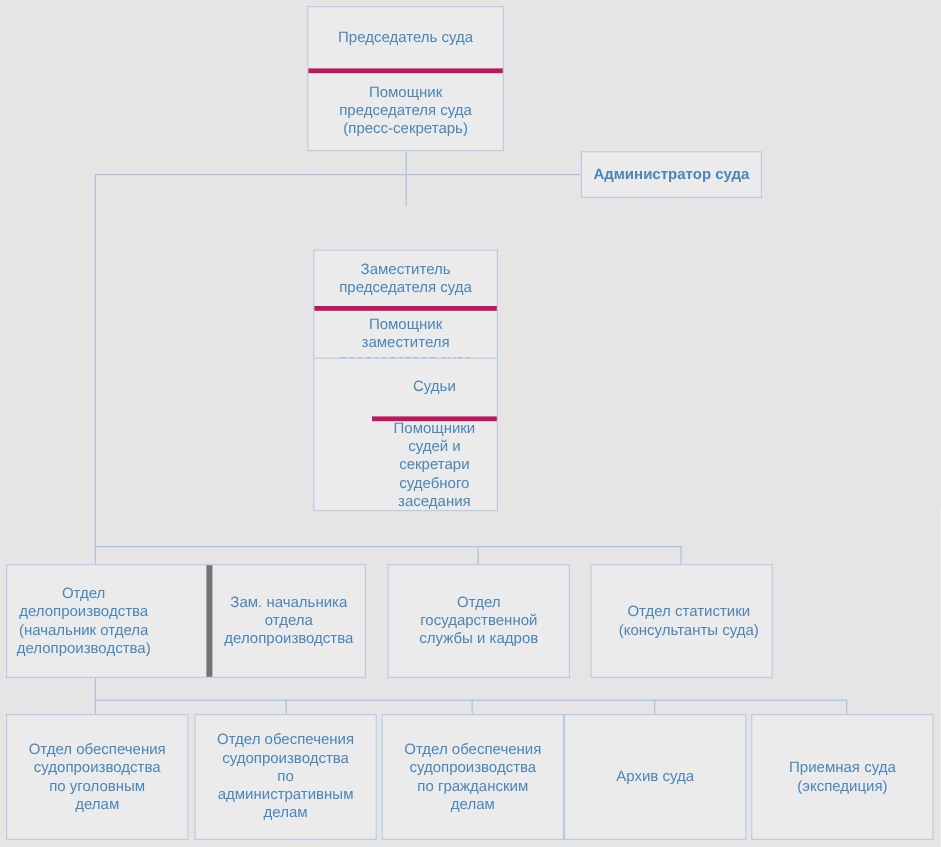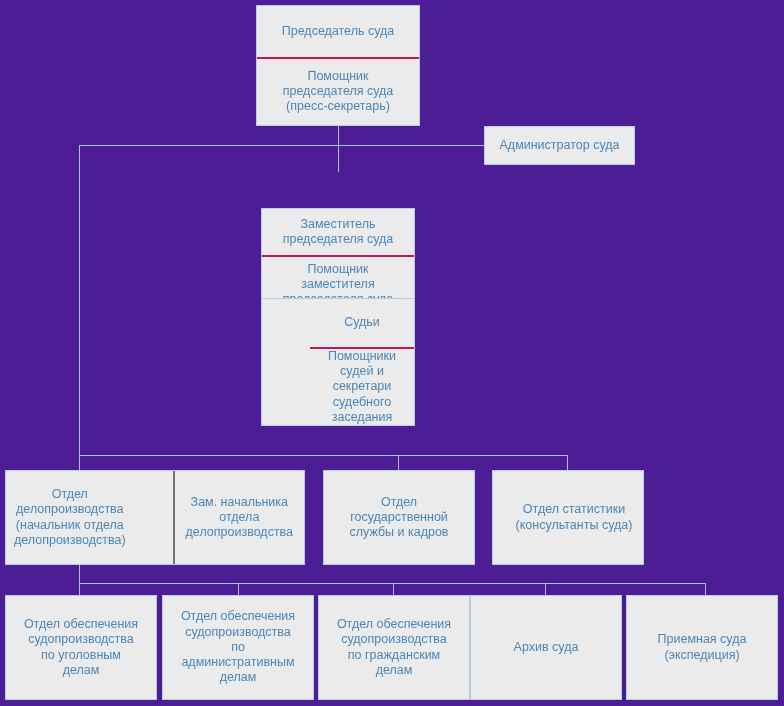--- a/index.html
+++ b/index.html
@@ -7,21 +7,21 @@
     padding: 0;
     background: #ffffff;
   }
   body {
     font-family: "Liberation Sans", sans-serif;
   }
   #chart {
     position: relative;
     width: 784px;
     height: 706px;
-    background: #4c1d95;
+    background: #e5e5e5;
     overflow: hidden;
   }
   .node {
     position: absolute;
     box-sizing: border-box;
     background: #ebebeb;
     border: 1px solid #b9cde2;
     color: #4a86b8;
     display: flex;
     flex-direction: column;
@@ -32,21 +32,21 @@
     align-items: center;
     justify-content: center;
     text-align: center;
     padding: 4px 6px;
     line-height: 1.22;
     font-size: 12.5px;
     color: #4a86b8;
     white-space: pre-line;
   }
   .cell.divided {
-    border-top: 2px solid #be185d;
+    border-top: 4px solid #be185d;
   }
   .connector {
     position: absolute;
     background: #a9c4de;
   }
   .connector.v { width: 1px; }
   .connector.h { height: 1px; }
 </style>
 </head>
 <body>
@@ -78,21 +78,21 @@
   <div class="connector v" style="left:705px; top:583px; height:12px;"></div>
 
   <div class="node" style="left:256px; top:5px; width:164px; height:121px;">
     <div class="cell" style="height:51px;">Председатель суда</div>
     <div class="cell divided" style="height:69px;">Помощник
 председателя суда
 (пресс-секретарь)</div>
   </div>
 
   <div class="node" style="left:484px; top:126px; width:151px; height:39px;">
-    <div class="cell" style="height:100%;">Администратор суда</div>
+    <div class="cell" style="height:100%;font-weight:bold;">Администратор суда</div>
   </div>
 
   <div class="node" style="left:261px; top:172px; width:154px; height:105px;margin-top:36px;">
     <div class="cell" style="height:46px;">Заместитель
 председателя суда</div>
     <div class="cell divided" style="height:57px;">Помощник
 заместителя
 председателя суда</div>
   </div>
 
@@ -102,21 +102,21 @@
 секретари
 судебного
 заседания</div>
   </div>
 
   <div class="node" style="left:5px; top:470px; width:300px; height:95px; flex-direction:row;">
     <div class="cell" style="width:148px; height:100%;">Отдел
 делопроизводства
 (начальник отдела
 делопроизводства)</div>
-    <div class="cell" style="width:152px; height:100%; border-left:2px solid #737373;margin-left:39px;">Зам. начальника
+    <div class="cell" style="width:152px; height:100%; border-left:5px solid #737373;margin-left:39px;">Зам. начальника
 отдела
 делопроизводства</div>
   </div>
 
   <div class="node" style="left:323px; top:470px; width:152px; height:95px;">
     <div class="cell" style="height:100%;">Отдел
 государственной
 службы и кадров</div>
   </div>
 

